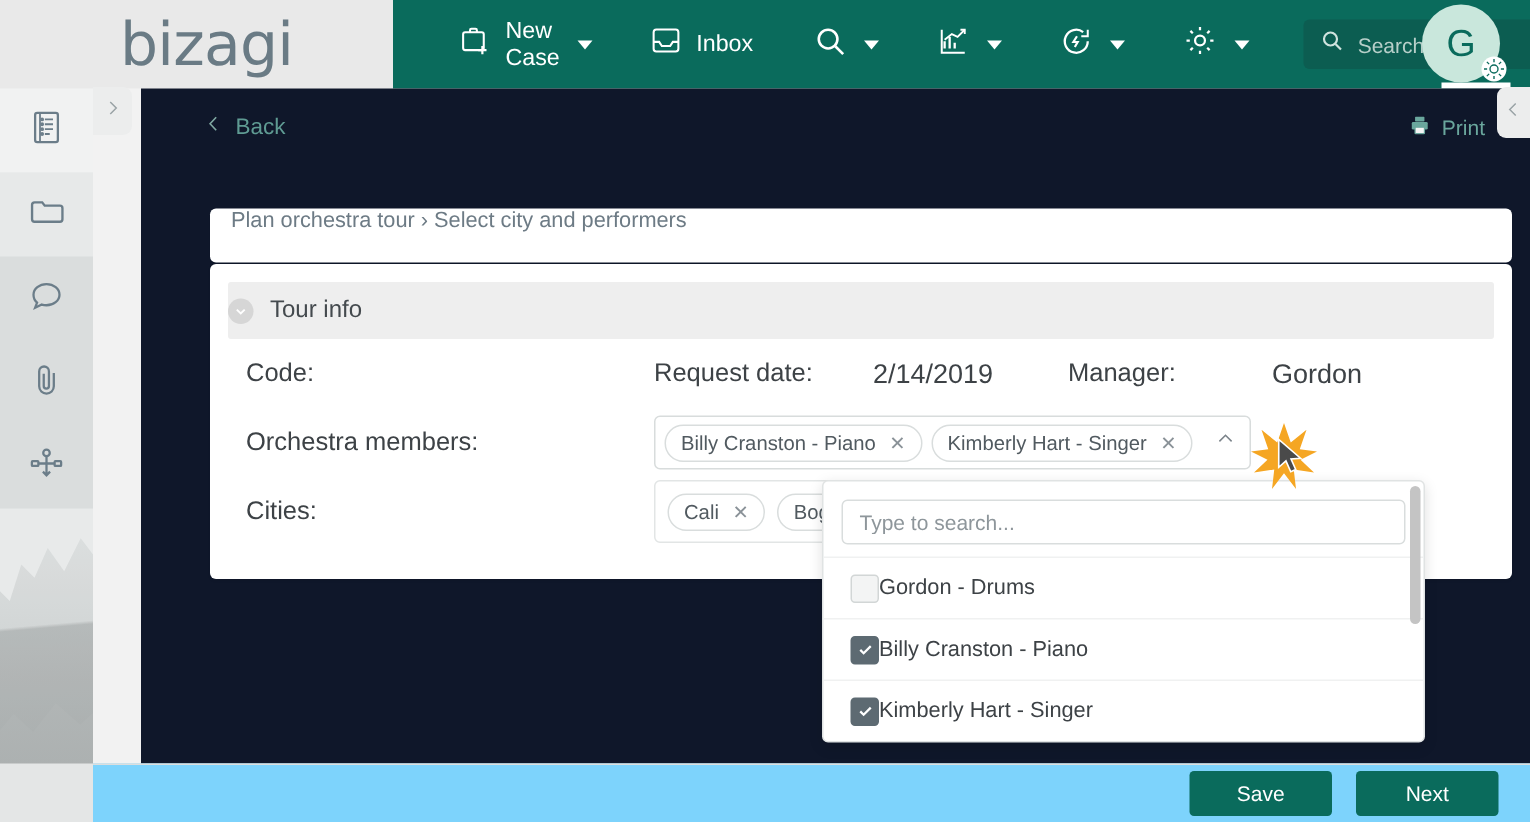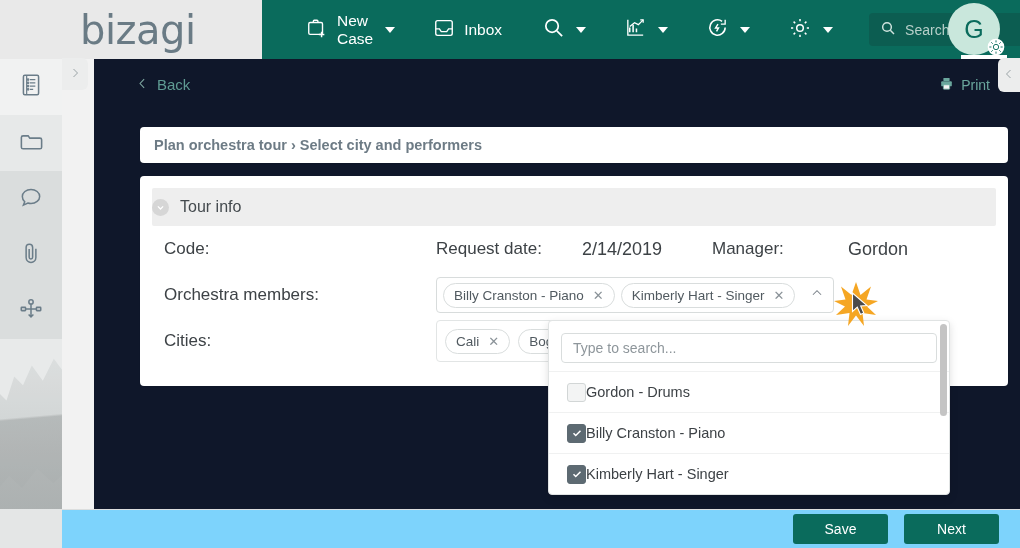--- a/index.html
+++ b/index.html
@@ -118,26 +118,25 @@
   }
   .back-link {
     display: flex; align-items: center; gap: 8px;
     color: #5f9b93; font-size: 15px; cursor: pointer;
   }
   .print-link {
     display: flex; align-items: center; gap: 7px;
     color: #6aa79d; font-size: 14px; cursor: pointer;
   }
   .breadcrumb-card {
-    position: absolute; left: 46px; top: 68px; width: 868px; height: 36px;
+    position: absolute; left: 46px; top: 80px; width: 868px; height: 36px;
     background: #ffffff; border-radius: 4px;
-    display: flex; align-items: center; padding-left: 14px;
+    display: flex; align-items: flex-start; padding-left: 14px;
     color: #6d7b85; font-size: 14.5px;
     box-shadow: 0 1px 1px rgba(0,0,0,.04);
-    font-weight: bold;
   }
   .form-card {
     position: absolute; left: 46px; top: 117px; width: 868px; height: 210px;
     background: #ffffff; border-radius: 4px;
     box-shadow: 0 1px 2px rgba(0,0,0,.06);
     padding: 12px;
   }
   .section-header {
     height: 38px; background: #eeeeee; border-radius: 2px;
     display: flex; align-items: center; gap: 11px; padding-left: 0;

